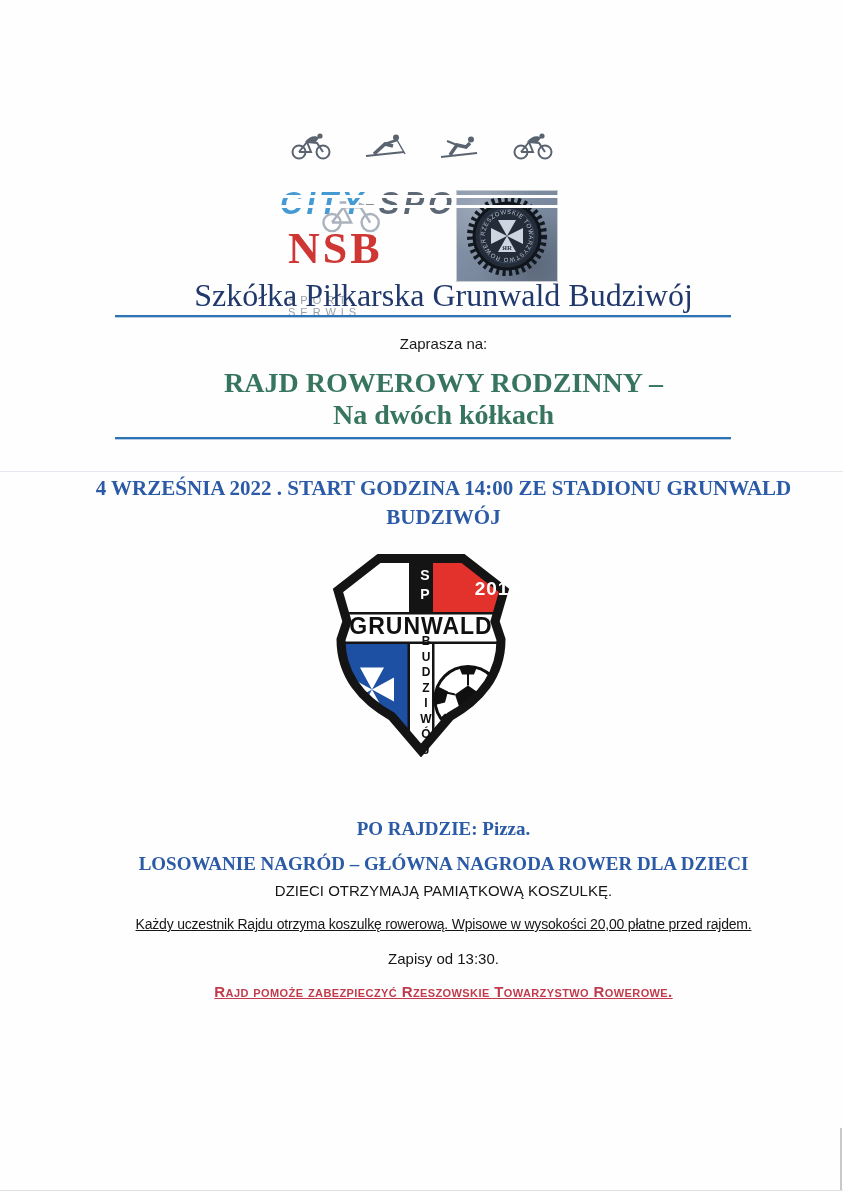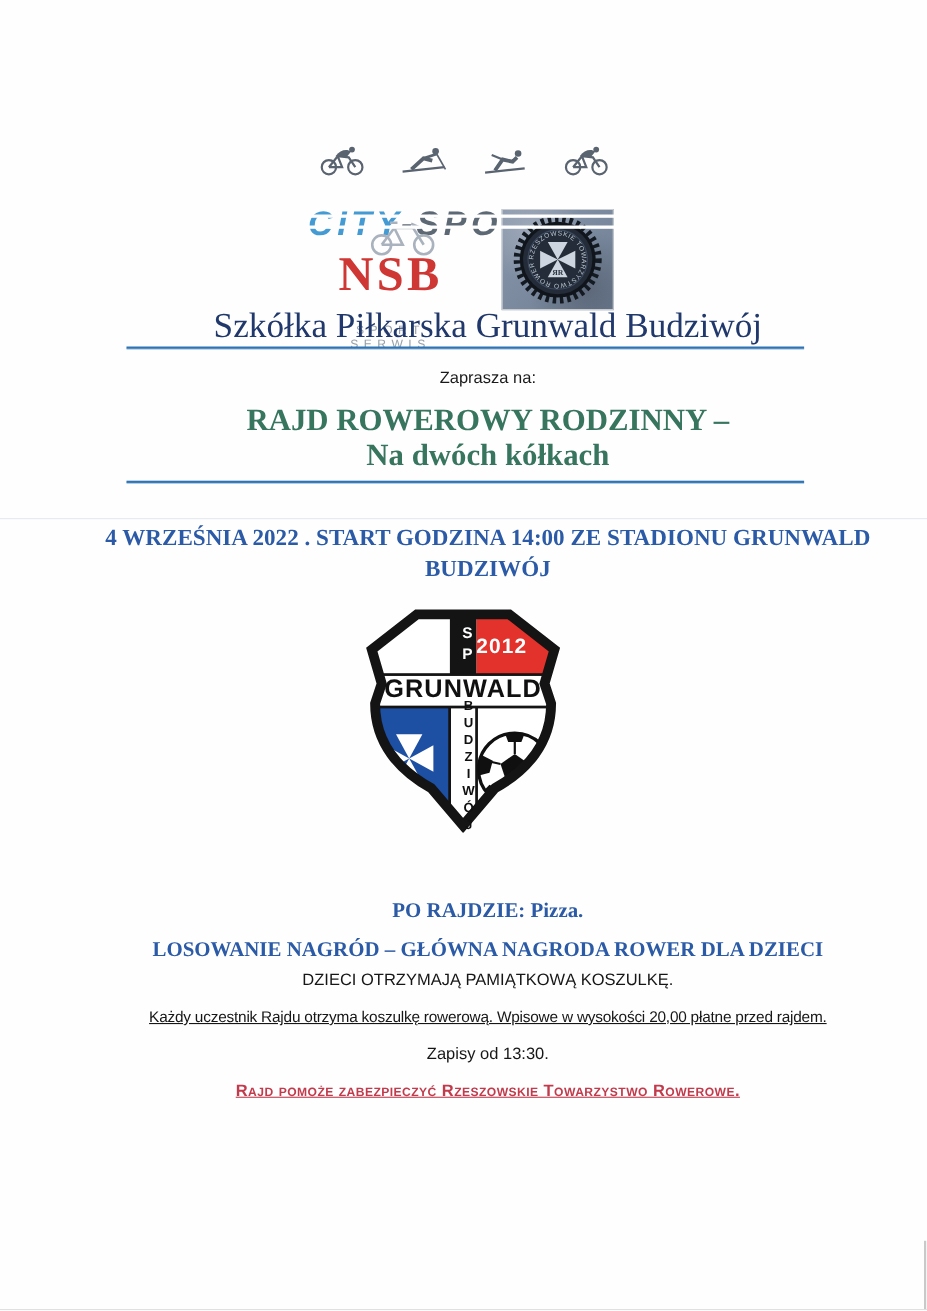--- a/index.html
+++ b/index.html
@@ -20,21 +20,21 @@
   }
   .wordmark::before,.wordmark::after{
     content:"";position:absolute;left:-6px;right:-6px;height:3px;background:#fefefe;z-index:2;
   }
   .wordmark::before{top:9px;}
   .wordmark::after{top:19px;}
   .wm-city{color:#449bd4;}
   .wm-rest{color:#5d6875;}
 
   
-  .nsb{top:192px;left:288px;width:134px;text-align:center;line-height:1;}
+  .nsb{top:192px;left:288px;width:134px;text-align:left;line-height:1;}
   .nsb-bike{margin-bottom:-14px;margin-left:26px;}
   .nsb-name{font:bold 44px "Liberation Serif",serif;color:#ce3733;letter-spacing:3px;}
   .nsb-sub{margin-top:20px;font:11px "Liberation Sans",sans-serif;color:#97a1ab;letter-spacing:5px;}
 
   
   .badge{
     top:190px;left:456px;width:102px;height:92px;
     background:
       radial-gradient(circle at 28% 22%, rgba(255,255,255,.22), transparent 45%),
       radial-gradient(circle at 75% 78%, rgba(0,0,0,.20), transparent 50%),
@@ -47,21 +47,21 @@
   .rule{left:115px;width:616px;height:2px;background:#2e74b5;box-shadow:0 1px 0 rgba(46,116,181,.35);}
   .rule1{top:315px;}
   .rule2{top:437px;}
   .zaprasza{top:335px;font:15px "Liberation Sans",sans-serif;color:#1a1a1a;}
   .event-title{top:367px;font:bold 28px "Liberation Serif",serif;color:#37755f;line-height:32px;}
   .event-dt{top:474px;font:bold 21px "Liberation Serif",serif;color:#2b5aa6;line-height:29px;}
 
   
   .crest{top:552px;left:316px;width:210px;height:205px;}
   .crest svg{position:absolute;left:0;top:0;}
-  .crest-year{position:absolute;left:117px;top:26px;width:88px;text-align:left;
+  .crest-year{position:absolute;left:117px;top:26px;width:88px;text-align:right;
     font:bold 19px "Liberation Sans",sans-serif;color:#fff;letter-spacing:1px;}
   .crest-sp{position:absolute;left:93px;top:9px;width:24px;height:50px;
     display:flex;justify-content:center;
     writing-mode:vertical-rl;text-orientation:upright;
     font:bold 14px "Liberation Sans",sans-serif;color:#fff;letter-spacing:3px;}
   .crest-grunwald{position:absolute;left:0;top:61px;width:100%;text-align:center;
     font:bold 23px "Liberation Sans",sans-serif;color:#101010;letter-spacing:1px;}
   .crest-budziwoj{position:absolute;left:93px;top:94px;width:24px;height:100px;
     display:flex;justify-content:center;
     writing-mode:vertical-rl;text-orientation:upright;

